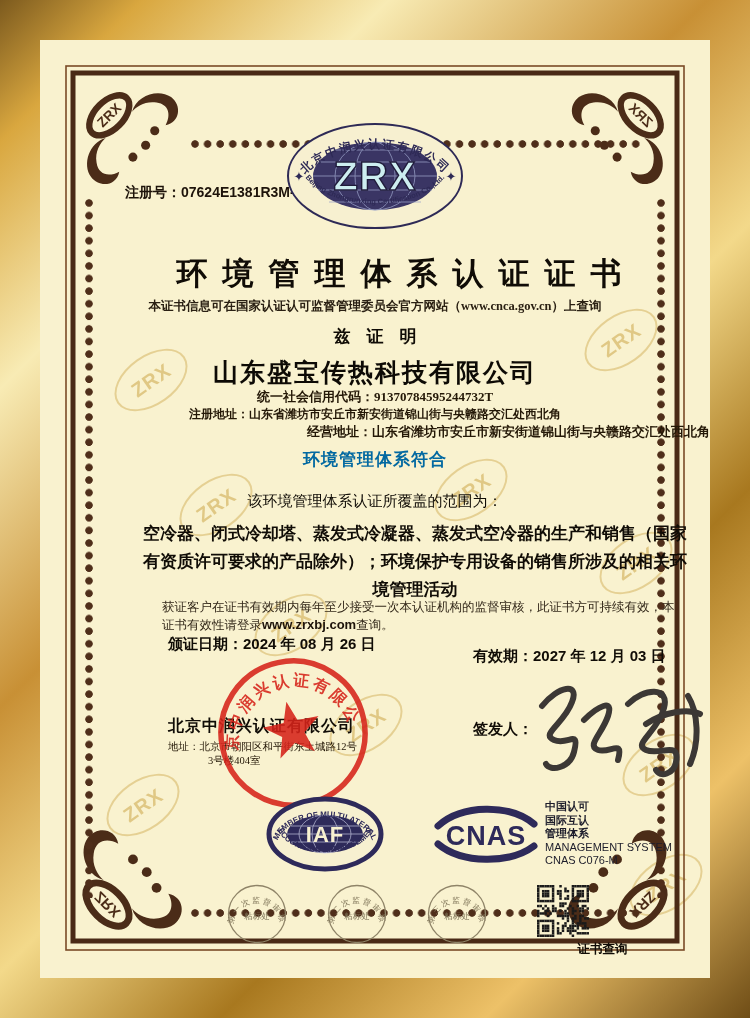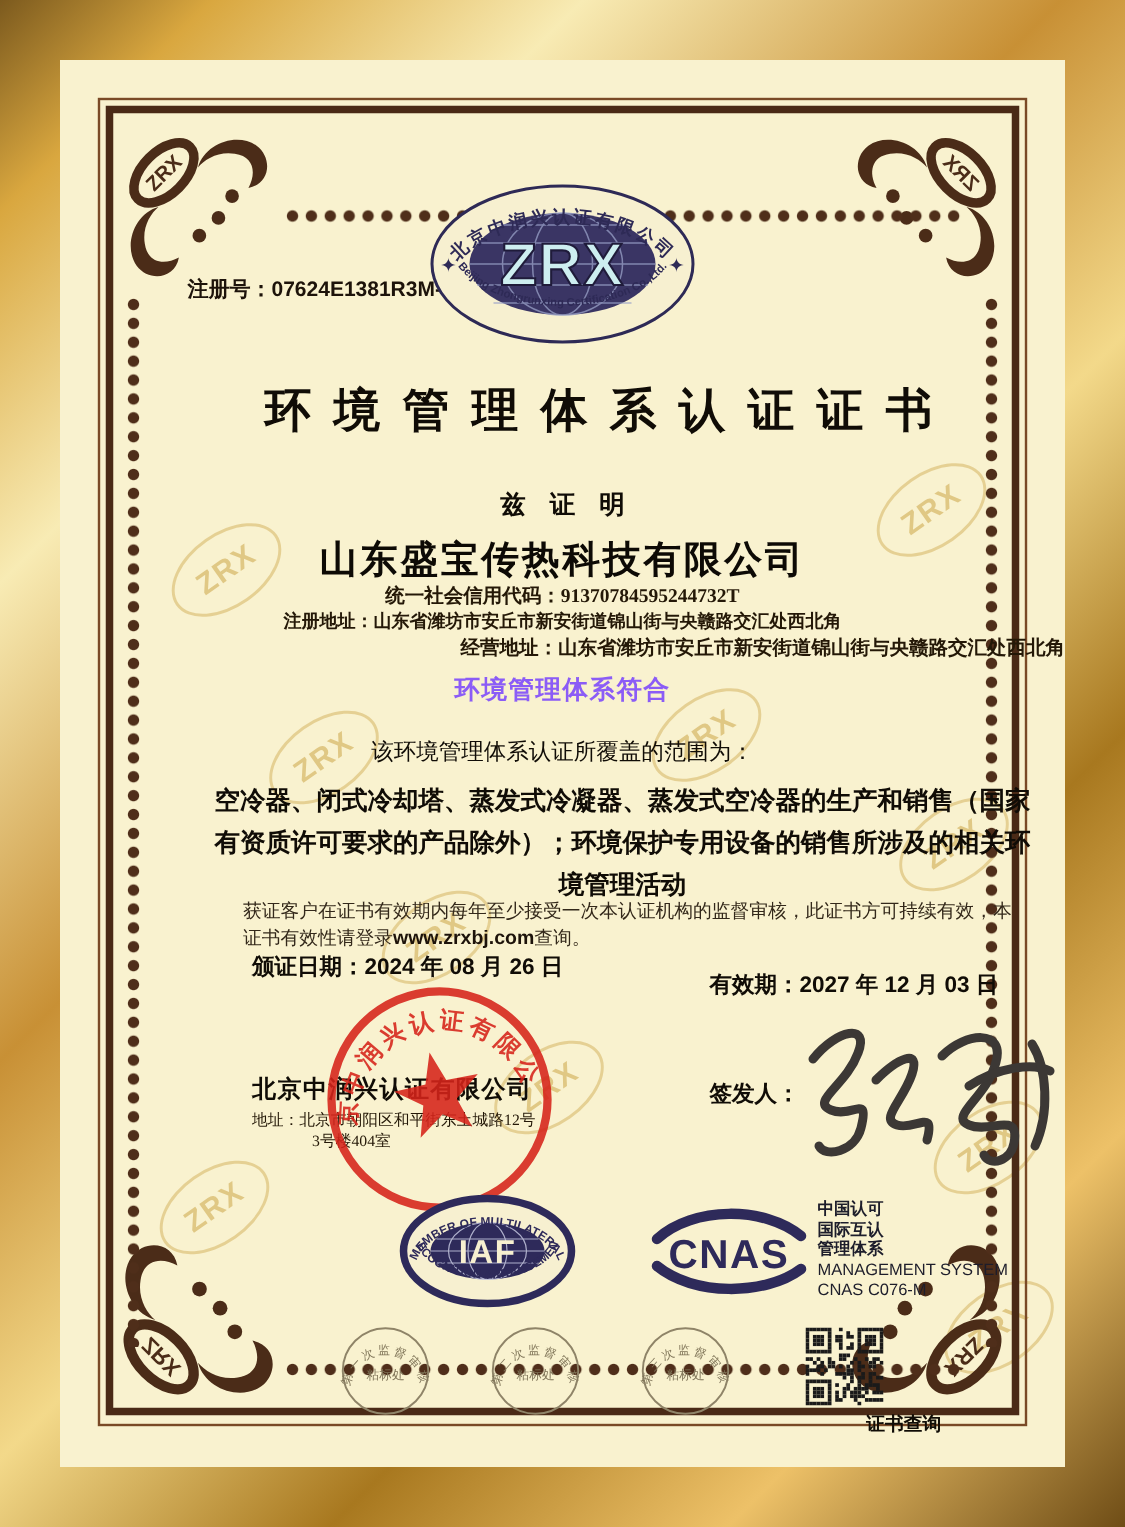--- a/index.html
+++ b/index.html
@@ -19,21 +19,21 @@
       color:rgba(199,158,58,.5);font:bold 20px "Liberation Sans",sans-serif;
       display:flex;align-items:center;justify-content:center;transform:rotate(-35deg);letter-spacing:1px;}
   .regno{left:85px;top:144px;font-size:14px;font-weight:bold;color:#1d130a;}
   .title{top:213px;font-size:31px;font-weight:bold;color:#100c06;letter-spacing:15px;text-indent:15px;padding-left:48px;}
   .subtitle{top:258px;font-size:12.5px;color:#2a2013;font-family:"Liberation Serif","DejaVu Serif",serif;font-weight:bold;}
   .certify{top:285px;font-size:17px;font-weight:bold;color:#100c06;letter-spacing:16px;text-indent:16px;font-family:"Liberation Serif","DejaVu Serif",serif;}
   .company{top:316px;font-size:25px;font-weight:bold;color:#0d0a05;letter-spacing:2px;}
   .credit{top:348px;font-size:13px;font-weight:bold;color:#241807;font-family:"Liberation Serif","DejaVu Serif",serif;}
   .addr1{top:366px;font-size:12px;font-weight:bold;color:#241807;font-family:"Liberation Serif","DejaVu Serif",serif;}
   .addr2{top:383px;font-size:13px;font-weight:bold;color:#241807;font-family:"Liberation Serif","DejaVu Serif",serif;text-align:right;}
-  .conform{top:408px;font-size:17px;font-weight:bold;color:#8b5cf6;letter-spacing:1px;}
+  .conform{top:408px;font-size:17px;font-weight:bold;color:#0369a1;letter-spacing:1px;}
   .gbcode{top:424px;font-size:25px;font-weight:bold;color:#0d0a05;letter-spacing:.5px;}
   .scopeintro{top:452px;font-size:15px;font-weight:normal;color:#100c06;}
   .scope{top:480px;left:103px;width:544px;font-size:17px;font-weight:bold;color:#100c06;text-align:center;line-height:28px;}
   .note{top:558px;left:122px;width:518px;font-size:12.5px;color:#33281a;line-height:18px;font-family:"Liberation Serif","DejaVu Serif",serif;text-align:left;}
   .note b{font-family:"Liberation Sans","DejaVu Sans",sans-serif;font-size:13px;color:#1d130a;}
   .daterow{font-size:15px;font-weight:bold;color:#100c06;}
   .issue{left:128px;top:595px;}
   .valid{left:433px;top:607px;}
   .issuer{left:128px;top:676px;font-size:16px;font-weight:bold;color:#100c06;letter-spacing:1px;}
   .iaddr1{left:128px;top:700px;font-size:10.5px;color:#241807;font-family:"Liberation Serif","DejaVu Serif",serif;}
@@ -109,20 +109,21 @@
     <text font-size="12" font-weight="bold" fill="#2e2a56" letter-spacing="2">
       <textPath href="#zrxArcTop" startOffset="50%" text-anchor="middle">北京中润兴认证有限公司</textPath>
     </text>
     <path id="zrxArcBot" d="M 16,50 A 76,44 0 0 0 164,50" fill="none"></path>
     <text font-size="7.5" font-weight="bold" fill="#2e2a56">
       <textPath href="#zrxArcBot" startOffset="50%" text-anchor="middle">Beijing Zhongrunxing Certification Co.,Ltd.</textPath>
     </text>
   </svg>
 
   <div class="abs ctr title">环境管理体系认证证书</div>
+  <div class="abs ctr subtitle">本证书信息可在国家认证认可监督管理委员会官方网站（www.cnca.gov.cn）上查询</div>
   <div class="abs ctr certify">兹证明</div>
 
   <div class="abs ctr company">山东盛宝传热科技有限公司</div>
   <div class="abs ctr credit">
     <span>统一社会信用代码：</span><span>91370784595244732T</span>
   </div>
   <div class="abs ctr addr1">
     <span>注册地址：</span><span>山东省潍坊市安丘市新安街道锦山街与央赣路交汇处西北角</span>
   </div>
   <div class="abs ctr addr2">

